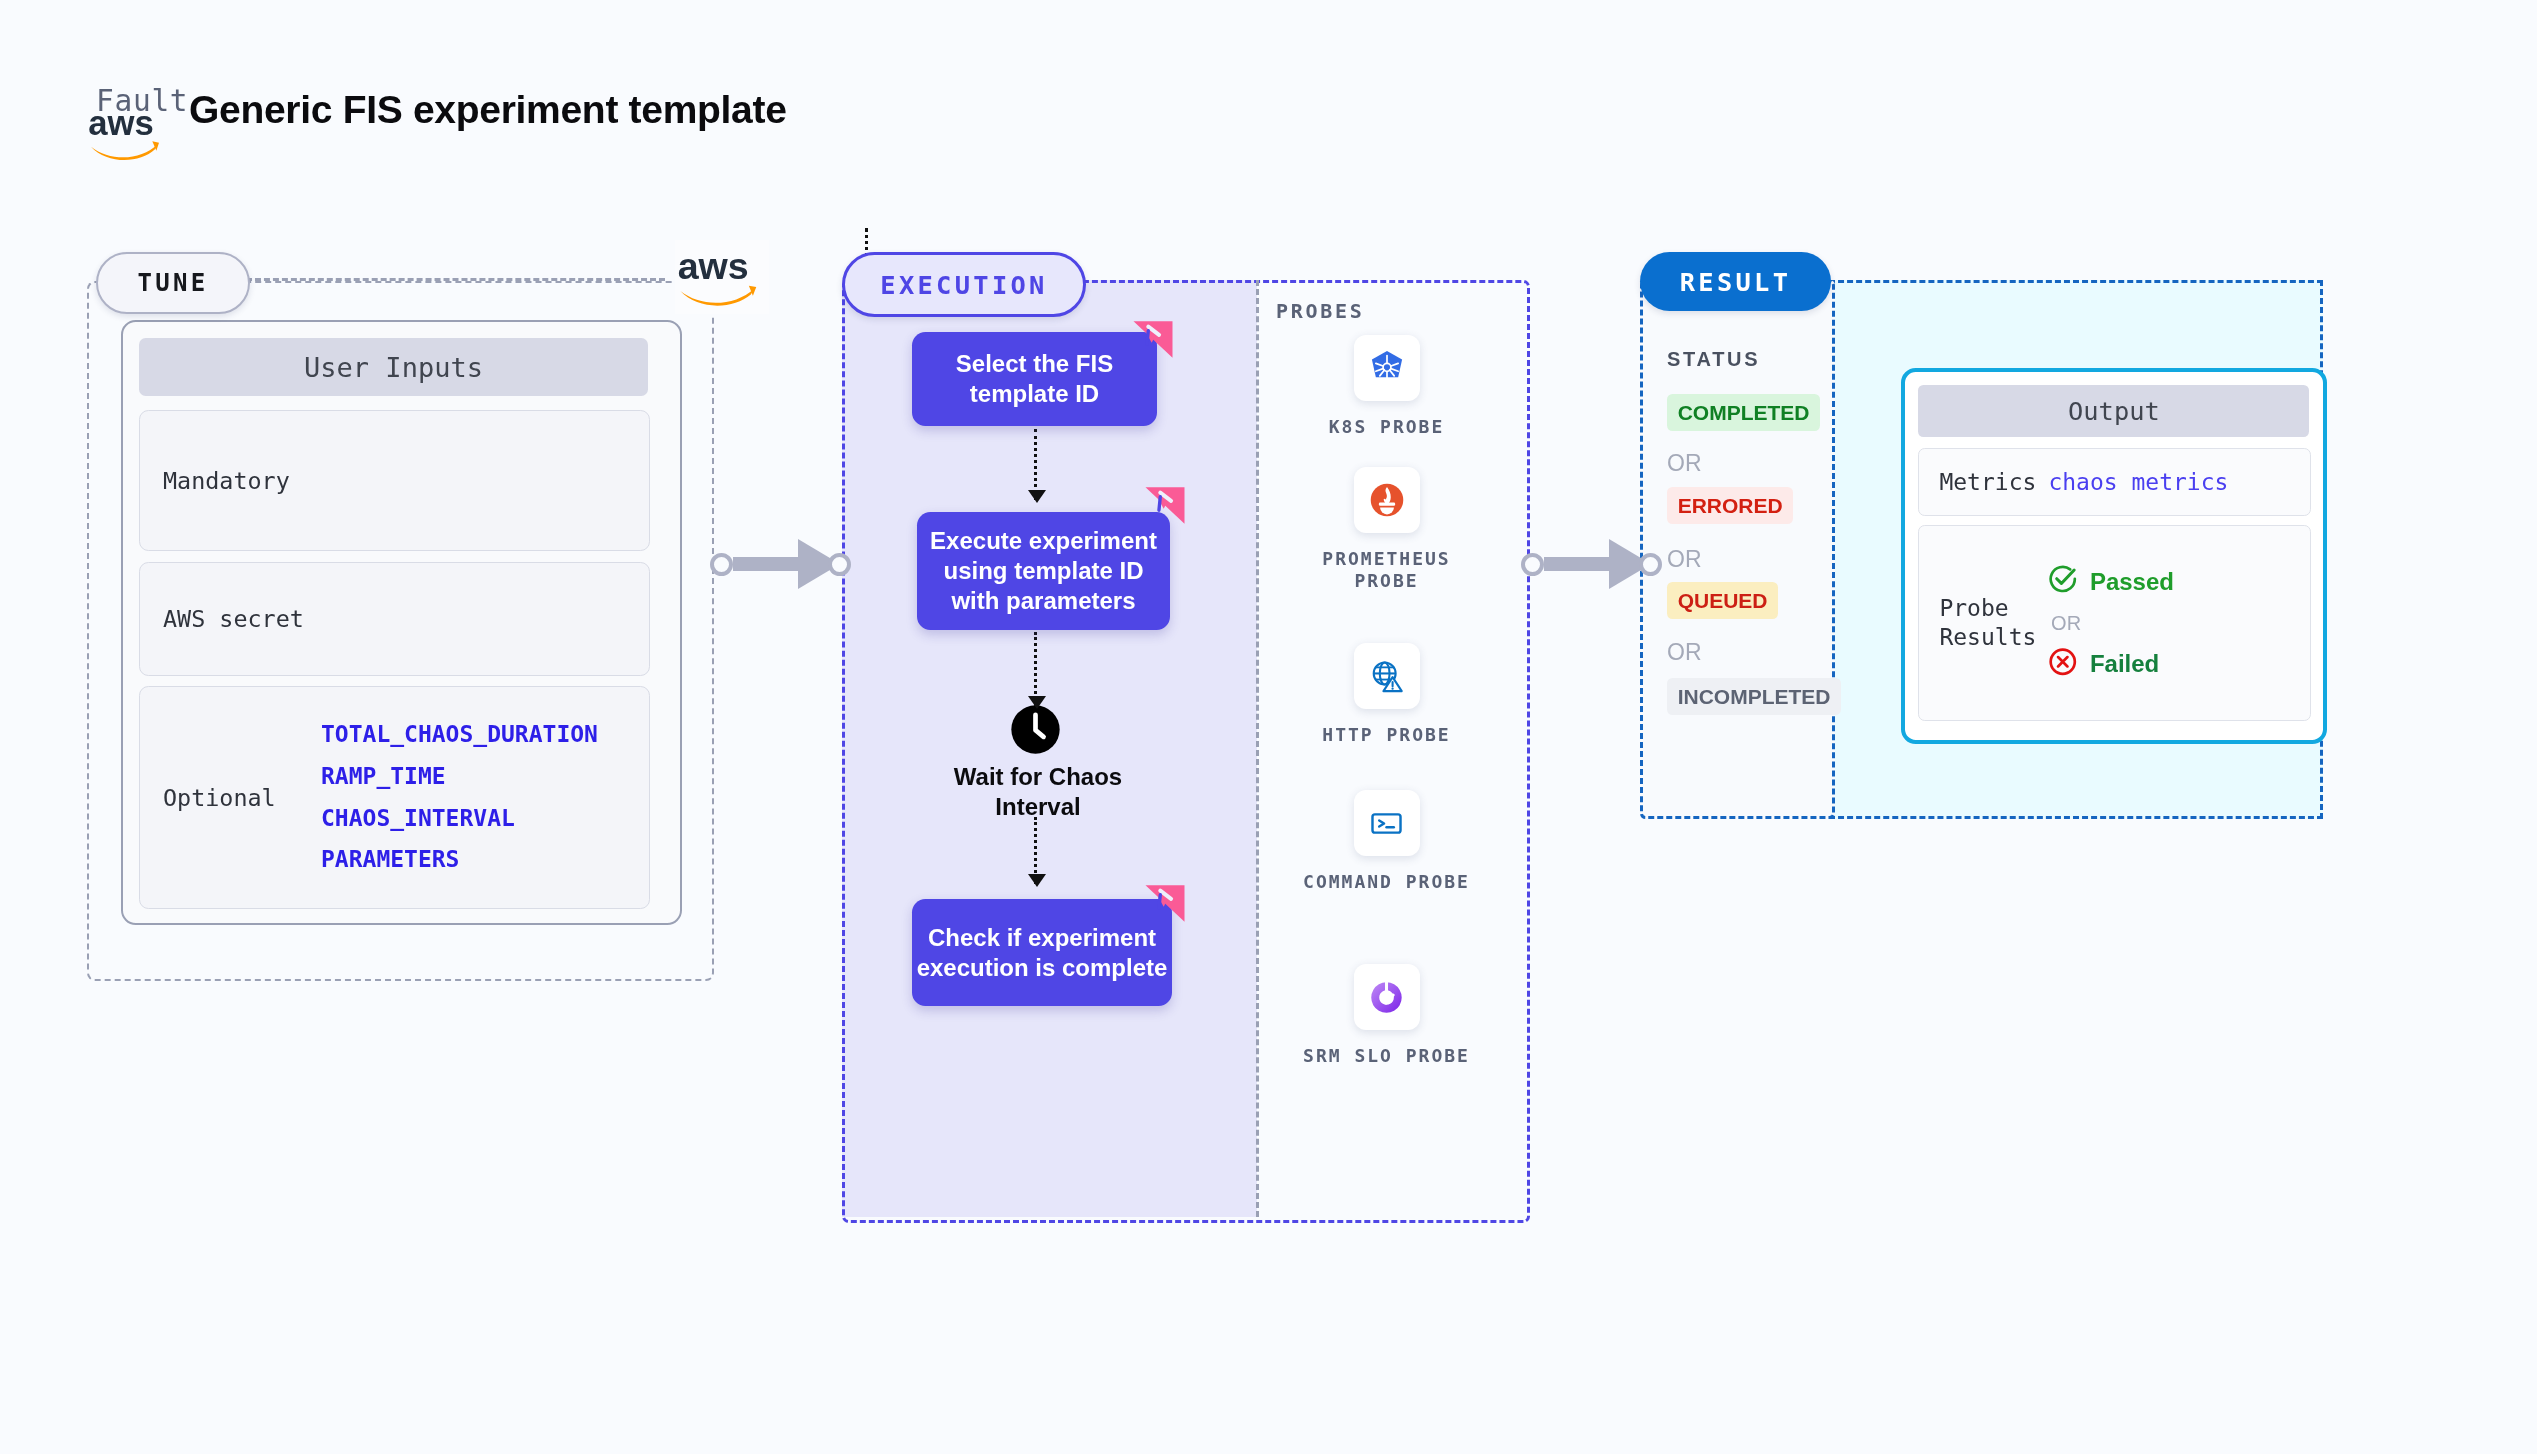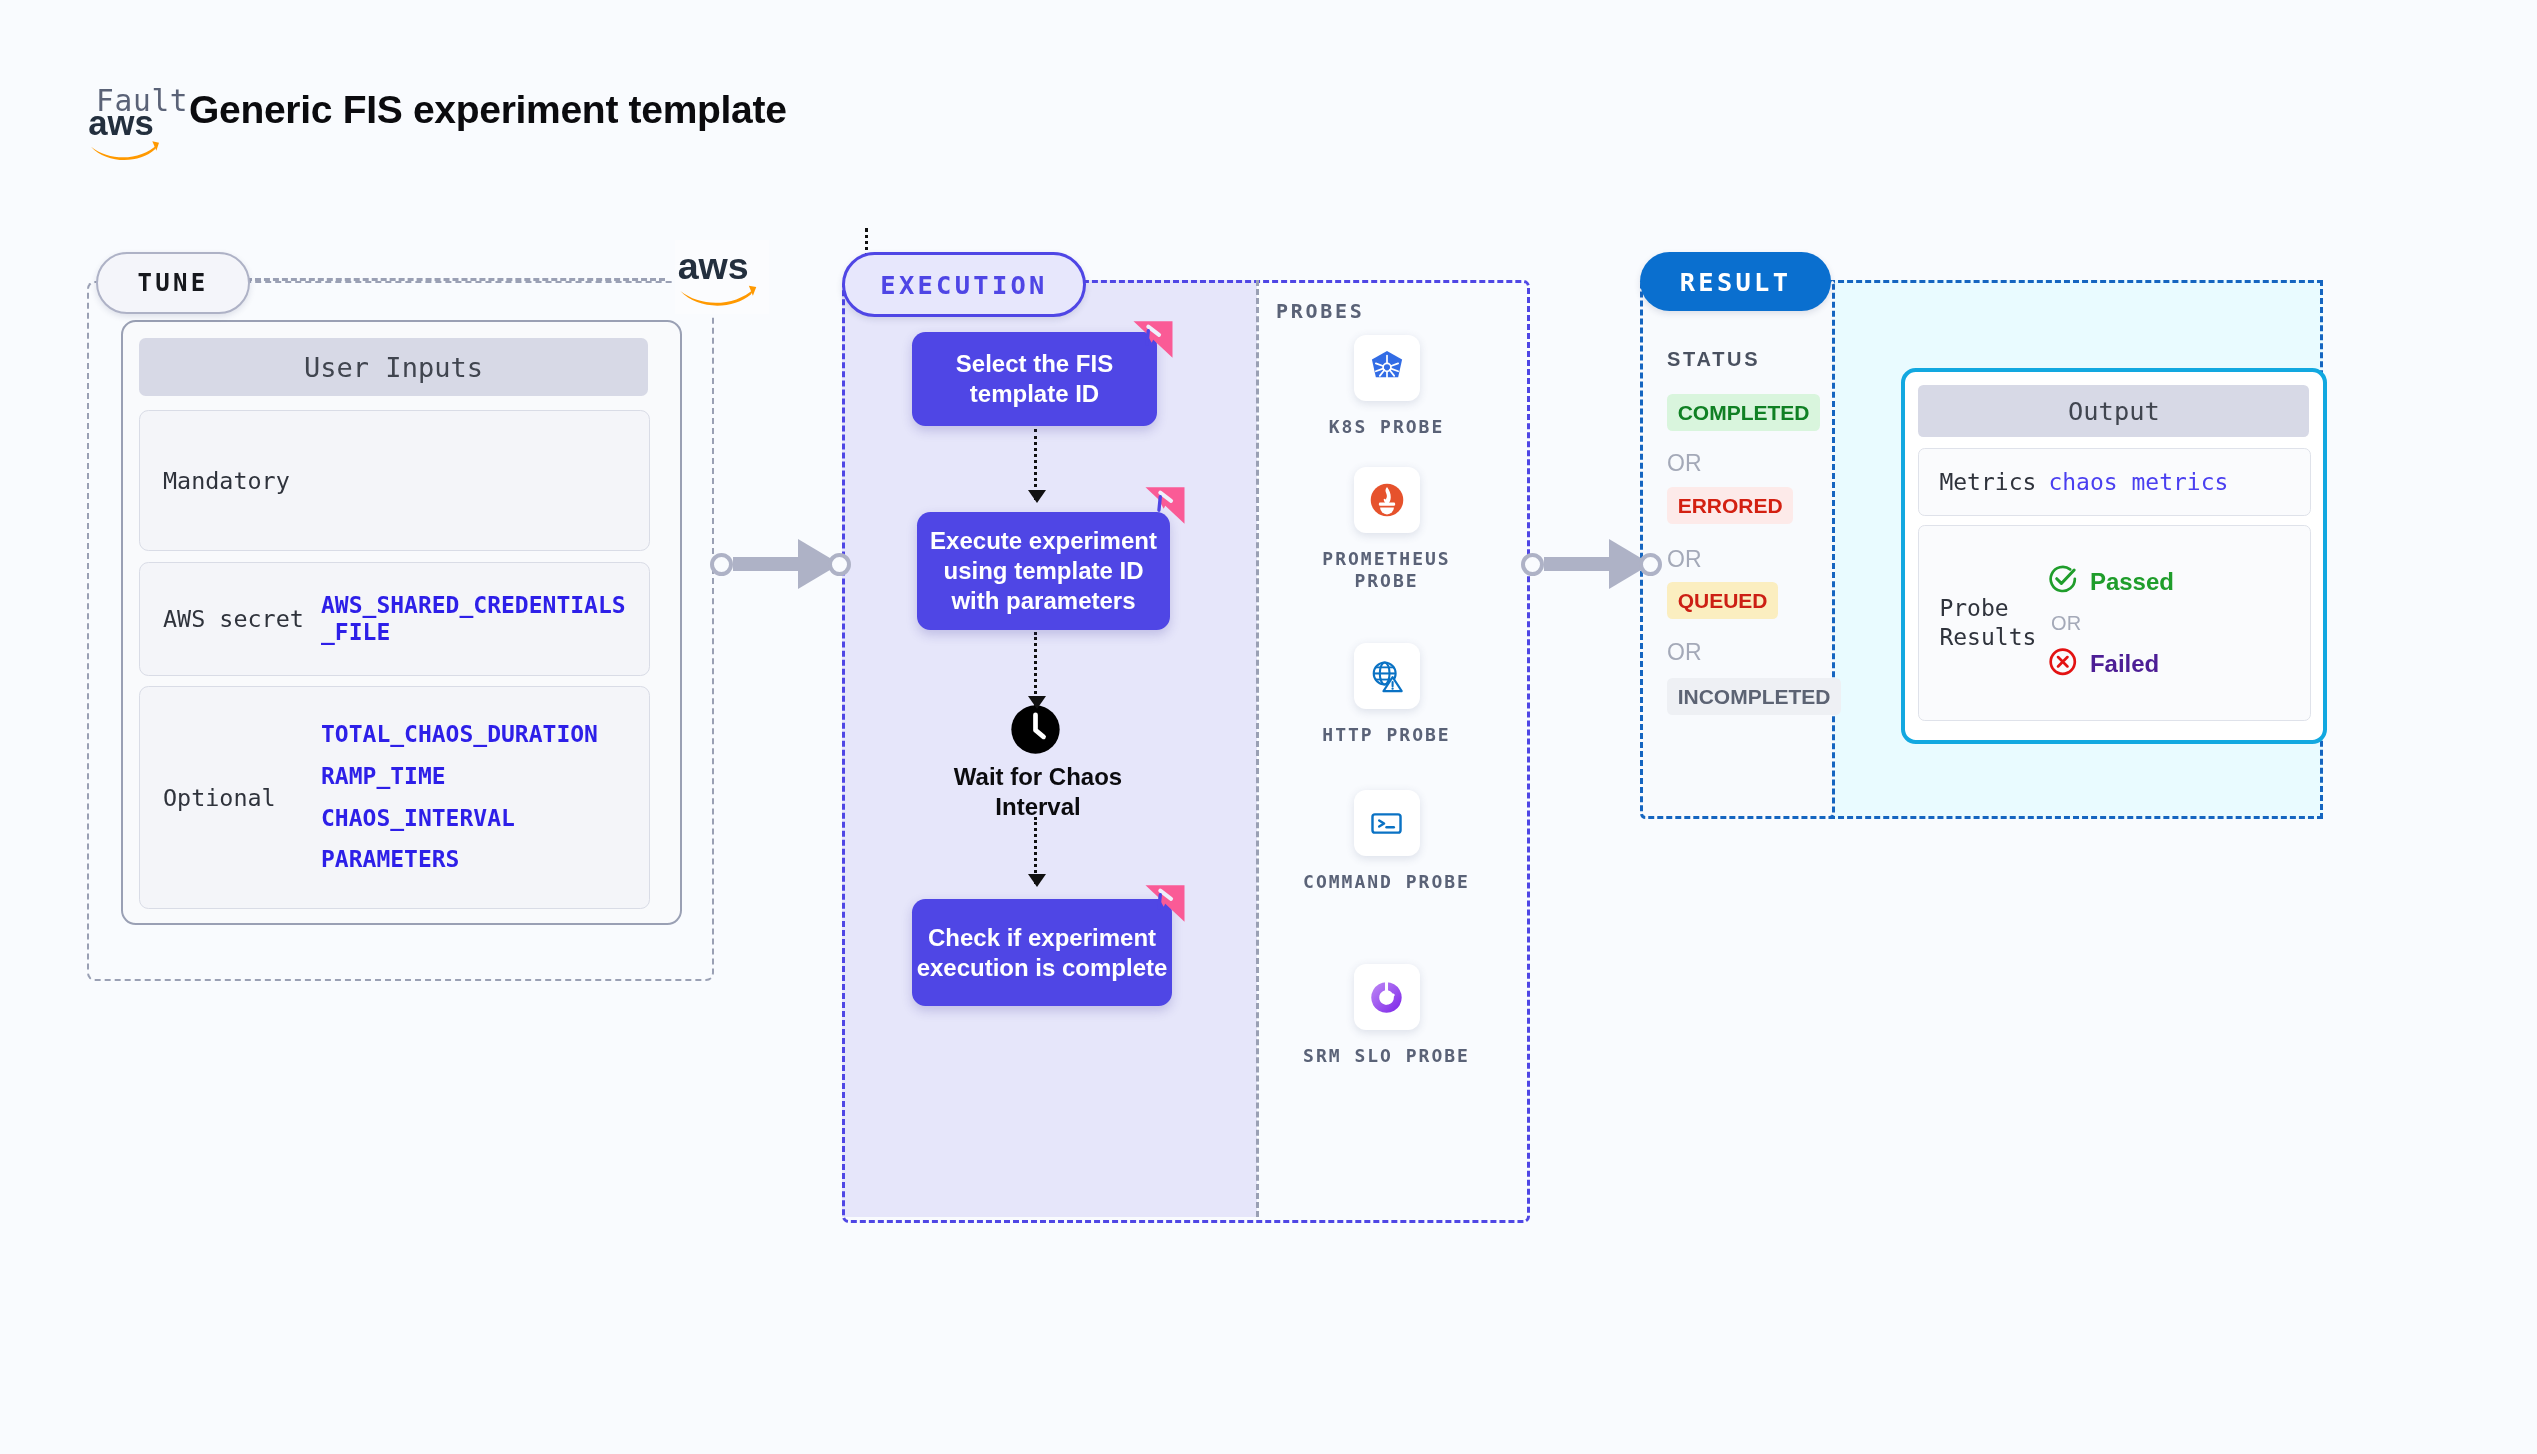--- a/index.html
+++ b/index.html
@@ -237,21 +237,21 @@
     font-family:"DejaVu Sans Mono",monospace;
     font-size:23px;color:#2f333c;width:129px;padding-left:20px;
     box-sizing:border-box;line-height:1.24;
   }
   #metrics-val{
     font-family:"DejaVu Sans Mono",monospace;
     font-size:23px;color:#4a3ff0;
   }
   .res-line{display:flex;align-items:center;gap:12px;font-size:24px;font-weight:bold;}
   #res-passed{color:#1f9d2b;}
-  #res-failed{color:#4c1d95;}
+  #res-failed{color:#15803d;}
   #probe-res-stack{display:flex;flex-direction:column;gap:12px;}
   #probe-or{font-size:20px;color:#a4a9b8;font-weight:normal;padding-left:2.7px;}
 </style>
 </head>
 <body>
 
 <div class="abs" id="fault-label">Fault</div>
 
 <div class="abs" id="aws-logo-head">
   <svg viewBox="0 0 120 96" width="80" height="64">
@@ -278,24 +278,20 @@
 
 <div class="abs" id="user-input-card">
   <div class="abs" id="user-inputs-hdr">User Inputs</div>
 
   <div class="abs param-row" id="row-mandatory">
     <div class="rowlabel">Mandatory</div>
   </div>
 
   <div class="abs param-row" id="row-secret">
     <div class="rowlabel">AWS secret</div>
-    <div class="rowvals" style="gap:1.3px">
-      <span>AWS_SHARED_CREDENTIALS</span>
-      <span>_FILE</span>
-    </div>
   </div>
 
   <div class="abs param-row" id="row-optional">
     <div class="rowlabel">Optional</div>
     <div class="rowvals">
       <span>TOTAL_CHAOS_DURATION</span>
       <span>RAMP_TIME</span>
       <span>CHAOS_INTERVAL</span>
       <span>PARAMETERS</span>
     </div>

